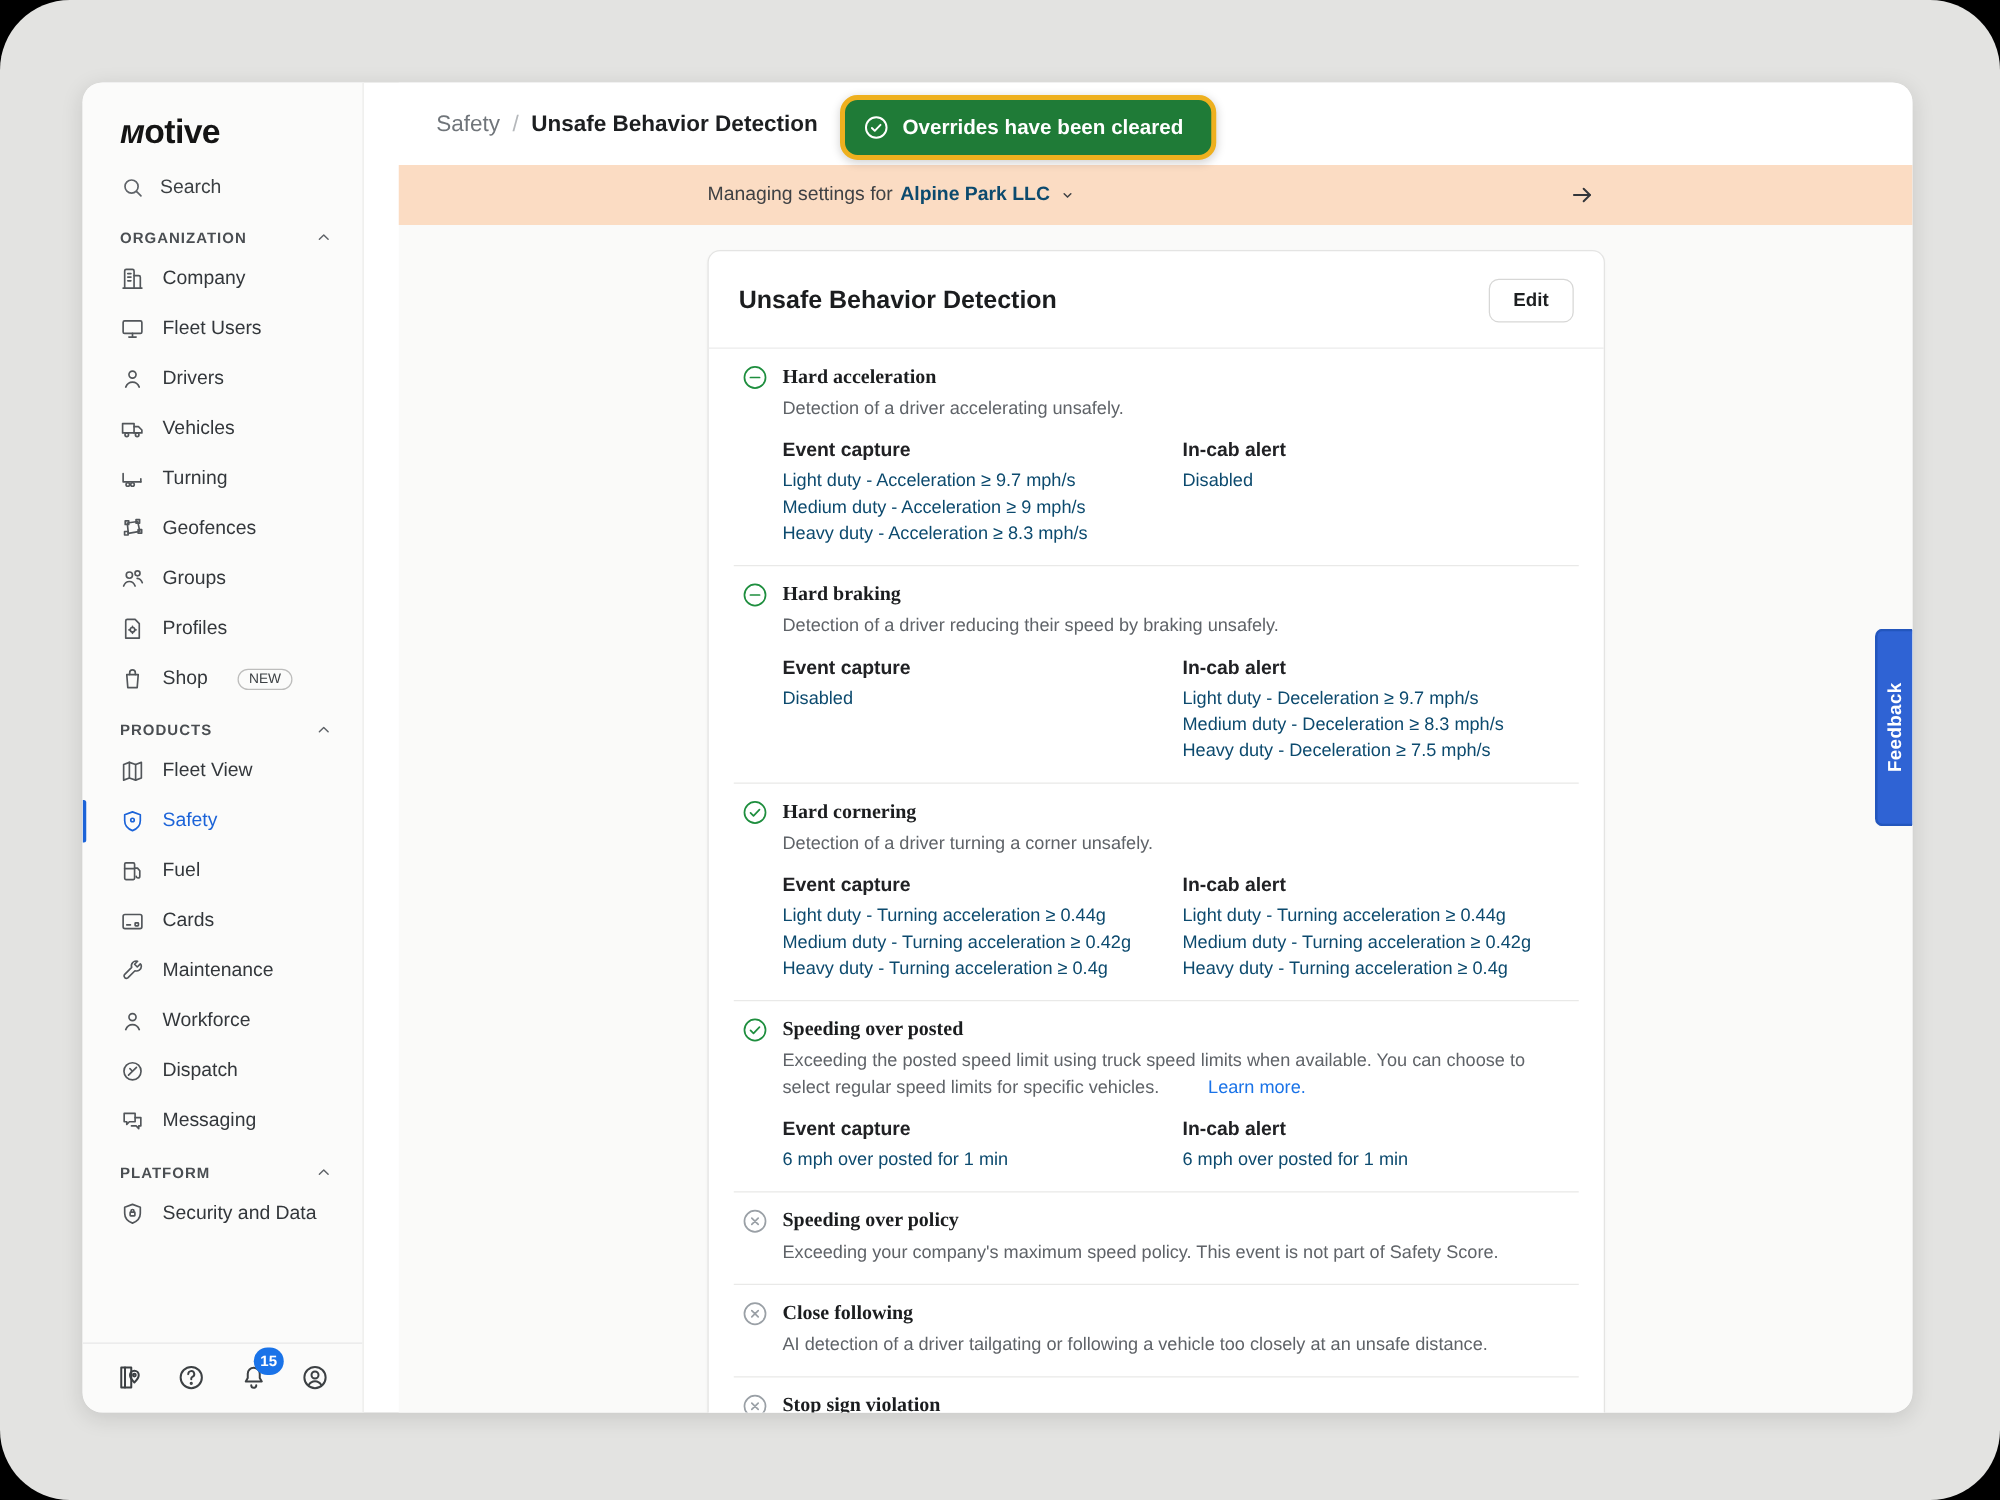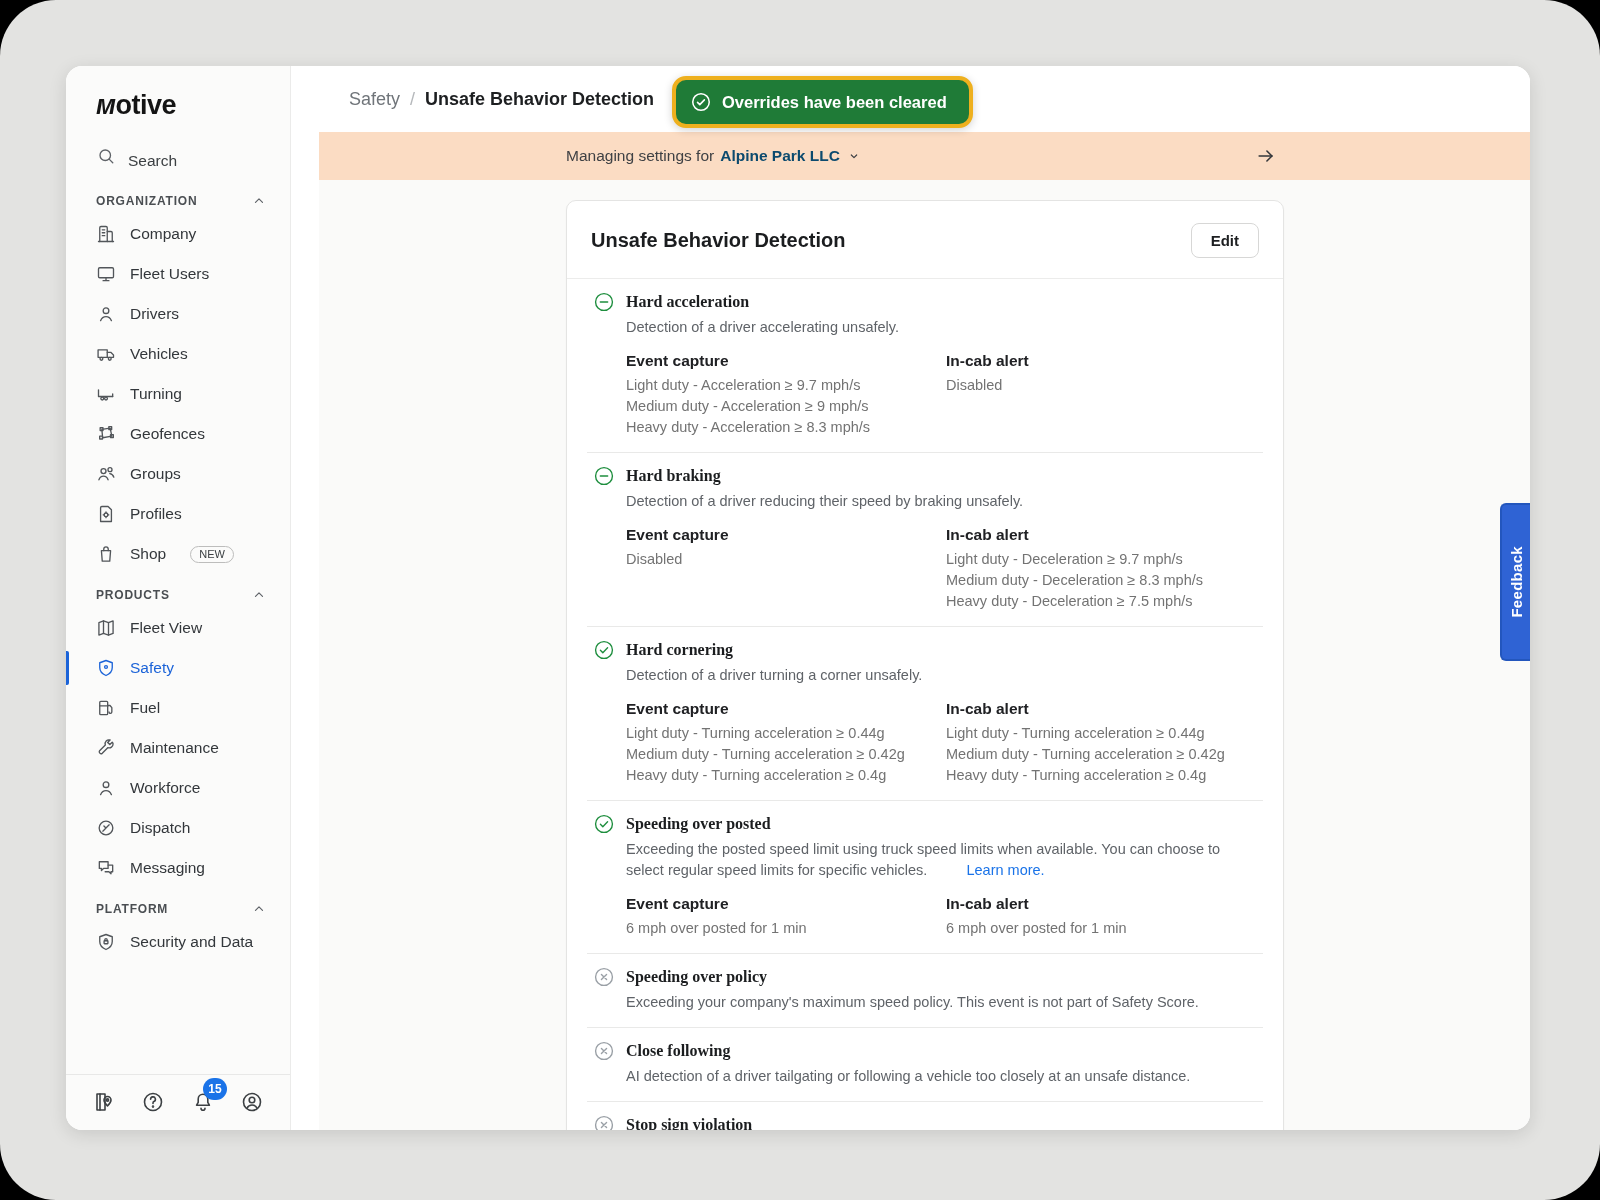--- a/index.html
+++ b/index.html
@@ -8,21 +8,21 @@
   .app { position:absolute; left:66px; top:66px; width:1464px; height:1064px; background:#fff;
          border-radius:16px; overflow:hidden; display:flex; box-shadow:0 4px 18px rgba(0,0,0,.12);gap:28px; }
 
   
   .sidebar { width:225px; flex:0 0 225px; background:#fbfbfa; border-right:1px solid #ebebea;
              display:flex; flex-direction:column; overflow:hidden; }
   .logo { padding:24px 0 10px 30px; font-size:27px; font-weight:800; letter-spacing:-0.5px; color:#141414; font-style:normal; }
   .logo .m { font-style:italic; }
   .search-row { display:flex; align-items:center; gap:13px; padding:10px 0 10px 31px; color:#3c4043; cursor:pointer; }
   .search-row svg { width:18px; height:18px; }
-  .search-label { font-size:15.5px; color:#3c4043;margin-top:11px; }
+  .search-label { font-size:15.5px; color:#3c4043; }
   .nav-section-header { display:flex; align-items:center; justify-content:space-between;
                         padding:14px 24px 6px 30px; }
   .nav-section-title { font-size:12px; font-weight:700; letter-spacing:.8px; color:#4a4e52; }
   .nav-section-header svg { width:14px; height:14px; color:#5f6368; }
   .nav-item { display:flex; align-items:center; gap:14px; height:40px; padding-left:30px; position:relative; cursor:pointer; color:#45494d; }
   .nav-icon { display:flex; width:20px; height:20px; color:#52565a; }
   .nav-icon svg { width:20px; height:20px; }
   .nav-label { font-size:15.5px; color:#33373b; white-space:nowrap; }
   .nav-item.active .nav-label, .nav-item.active .nav-icon { color:#1b63d8; }
   .nav-item.active::before { content:""; position:absolute; left:0; top:3px; bottom:3px; width:3px; background:#1b63d8; border-radius:0 2px 2px 0; }
@@ -72,21 +72,21 @@
   .status-icon { width:22px; height:22px; flex:0 0 22px; display:flex; }
   .status-icon svg { width:22px; height:22px; }
   .status-green { color:#1e8e3e; }
   .status-gray { color:#9aa0a6; }
   .setting-title { font-size:16px; line-height:22px; font-weight:700; color:#1b1d1f; }
   .setting-body { padding-left:33px; }
   .desc { font-size:14.5px; line-height:21px; color:#5f6368; max-width:628px; }
   .learn-more { color:#1a73e8; text-decoration:none; cursor:pointer;margin-left:35px; }
   .cols { display:grid; grid-template-columns:320px 1fr; margin-top:12px; }
   .col-heading { font-size:15.5px; font-weight:700; color:#202124; line-height:21px; margin-bottom:4px; }
-  .line { font-size:14.5px; line-height:21px; color:#737373; white-space:nowrap; }
+  .line { font-size:14.5px; line-height:21px; color:#0c4a6e; white-space:nowrap; }
 
   .feedback-tab { position:absolute; right:0; top:437px; width:30px; height:158px; background:#2f63d4;
                   border:2px solid #2356bd; border-right:none; border-radius:6px 0 0 6px; z-index:4;
                   display:flex; align-items:center; justify-content:center; cursor:pointer; }
   .feedback-label { writing-mode:vertical-rl; transform:rotate(180deg); color:#fff; font-size:15px; font-weight:600; letter-spacing:.3px; }
 </style>
 </head>
 <body>
 
 <div class="desktop">
@@ -232,20 +232,30 @@
     </div>
     <div class="nav-item">
       <span class="nav-icon">
             <svg viewBox="0 0 24 24" fill="none" stroke="currentColor" stroke-width="1.6" stroke-linecap="round" stroke-linejoin="round">
               <rect x="4.5" y="4" width="9.5" height="16" rx="1.2"></rect>
               <path d="M4.5 9.5h9.5"></path>
               <path d="M14 9h2.8L19 11.6v5.2a1.7 1.7 0 0 1-3.4 0"></path>
             </svg>
           </span>
       <span class="nav-label">Fuel</span>
+    </div>
+    <div class="nav-item">
+      <span class="nav-icon">
+            <svg viewBox="0 0 24 24" fill="none" stroke="currentColor" stroke-width="1.6" stroke-linecap="round" stroke-linejoin="round">
+              <rect x="3" y="5.5" width="18" height="13.5" rx="1.8"></rect>
+              <path d="M6.5 15.5h3.5"></path>
+              <rect x="14.5" y="13.5" width="3.2" height="3" rx="0.6"></rect>
+            </svg>
+          </span>
+      <span class="nav-label">Cards</span>
     </div>
     <div class="nav-item">
       <span class="nav-icon">
             <svg viewBox="0 0 24 24" fill="none" stroke="currentColor" stroke-width="1.6" stroke-linecap="round" stroke-linejoin="round">
               <path d="M20.5 7.2a4.6 4.6 0 0 1-6.1 4.3l-6.9 6.9a2.3 2.3 0 0 1-3.2-3.2l6.9-6.9a4.6 4.6 0 0 1 5.7-5.9L14 5.3l2.6 2.6 2.9-2.9c.6.6 1 1.4 1 2.2z"></path>
             </svg>
           </span>
       <span class="nav-label">Maintenance</span>
     </div>
     <div class="nav-item">

